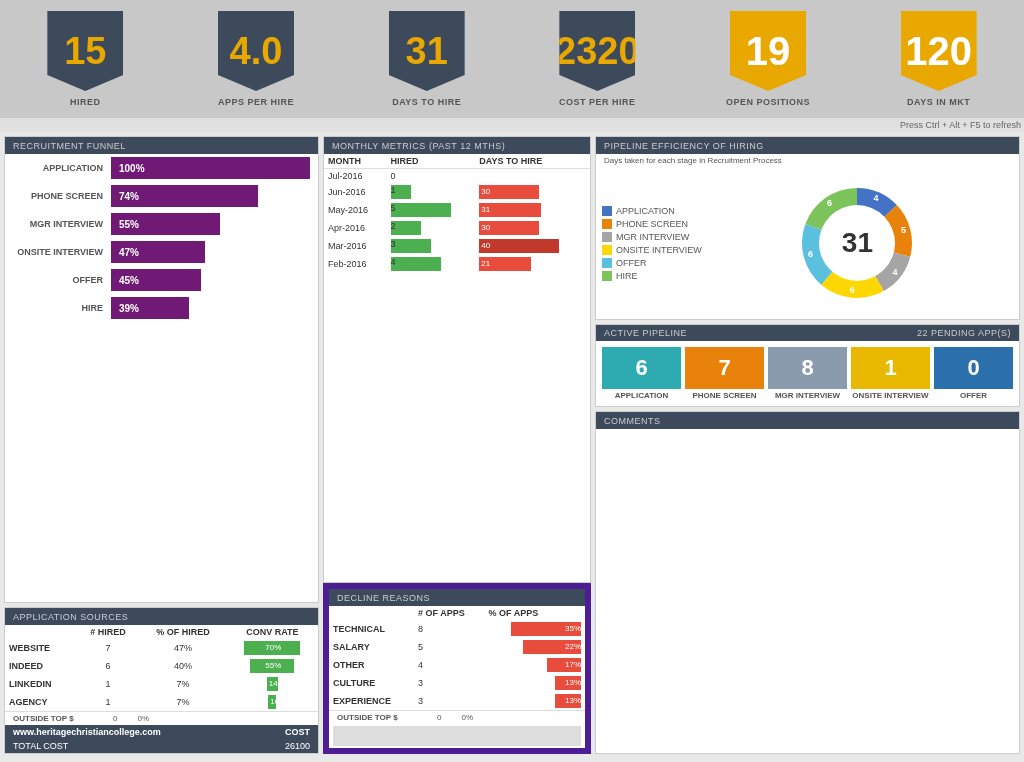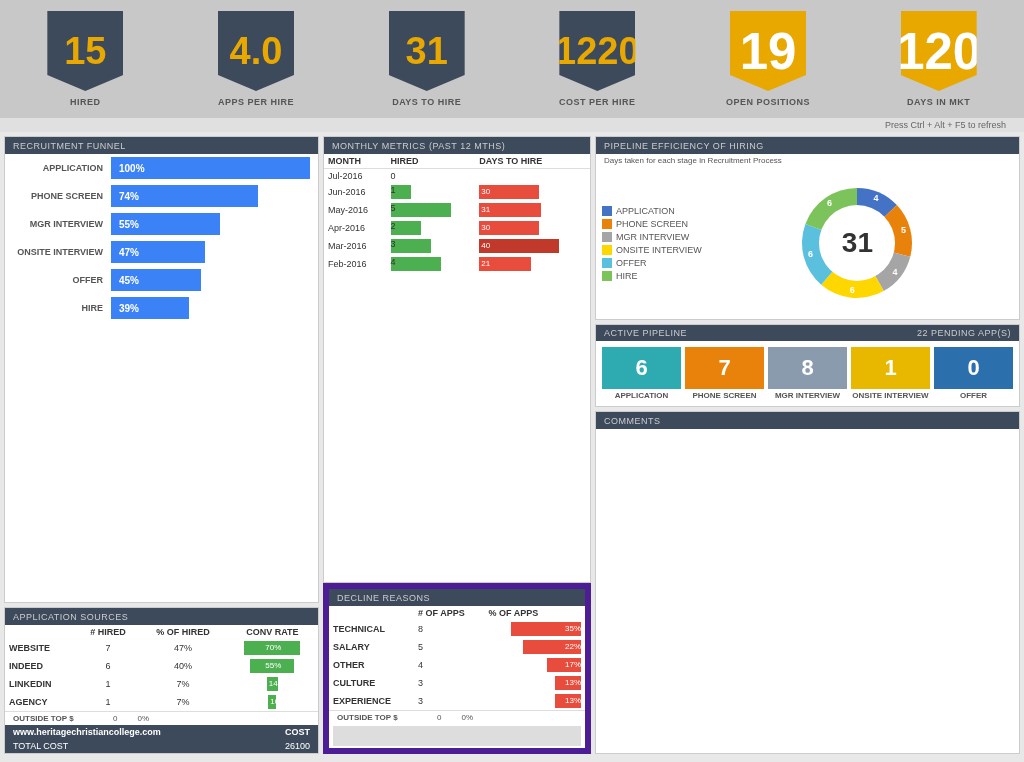--- a/index.html
+++ b/index.html
@@ -5,42 +5,42 @@
     * { margin: 0; padding: 0; box-sizing: border-box; }
     body { font-family: Arial, sans-serif; background: #e8e8e8; width: 1024px; height: 762px; overflow: hidden; font-size: 11px; }
 
     
     .top-bar { display: flex; background: #c8c8c8; height: 118px; }
     .metric-card { flex: 1; display: flex; flex-direction: column; align-items: center; justify-content: center; position: relative; }
     .metric-pentagon { background: #3d4a5c; clip-path: polygon(0 0, 100% 0, 100% 80%, 50% 100%, 0 80%); width: 76px; height: 80px; display: flex; align-items: center; justify-content: center; }
     .metric-pentagon.gold { background: #e8a800; }
     .metric-value { font-size: 38px; font-weight: bold; color: #e8a800; line-height: 1; }
     .metric-label { font-size: 9px; font-weight: bold; color: #555; text-transform: uppercase; margin-top: 6px; letter-spacing: 0.5px; }
-    .metric-pentagon.gold .metric-value { color: white; font-size: 51px; }
-
-    
-    .subtitle-bar { background: #e0e0e0; text-align: right; padding: 2px 18px; font-size: 9px; color: #666; }
+    .metric-pentagon.gold .metric-value { color: white; font-size: 40px; }
+
+    
+    .subtitle-bar { background: #e0e0e0; text-align: right; padding: 2px 3px; font-size: 9px; color: #666; }
 
     
     .main-content { display: flex; padding: 4px; gap: 4px; height: calc(762px - 118px - 18px); }
     .left-col { width: 315px; display: flex; flex-direction: column; gap: 4px; }
     .mid-col { width: 268px; display: flex; flex-direction: column; gap: 0; }
     .right-col { flex: 1; display: flex; flex-direction: column; gap: 4px; }
 
     
     .section-header { background: #3d4a5c; color: white; padding: 3px 8px; font-size: 10px; font-weight: bold; text-transform: uppercase; letter-spacing: 0.5px; }
     .section-header span { color: #ccc; font-weight: normal; font-size: 9px; }
     .section-box { background: white; border: 1px solid #ccc; }
 
     
     .funnel-box { background: white; border: 1px solid #ccc; flex: 1; }
     .funnel-row { display: flex; align-items: center; padding: 3px 8px; gap: 8px; }
     .funnel-label { width: 90px; font-size: 9px; color: #555; text-align: right; font-weight: bold; text-transform: uppercase; }
     .funnel-bar-container { flex: 1; }
-    .funnel-bar { background: #3b82f6; height: 22px; display: flex; align-items: center; padding-left: 8px; color: white; font-size: 10px; font-weight: bold; }
+    .funnel-bar { background: #701a75; height: 22px; display: flex; align-items: center; padding-left: 8px; color: white; font-size: 10px; font-weight: bold; }
 
     
     .monthly-box { background: white; border: 1px solid #ccc; flex: 1; }
     .monthly-table { width: 100%; border-collapse: collapse; }
     .monthly-table th { font-size: 9px; font-weight: bold; color: #333; padding: 2px 4px; text-align: left; border-bottom: 1px solid #ddd; }
     .monthly-table td { font-size: 9px; padding: 2px 4px; color: #333; }
     .green-bar { background: #4CAF50; height: 14px; display: inline-block; }
     .red-bar { background: #e74c3c; height: 14px; display: inline-block; color: white; font-size: 8px; padding-left: 2px; line-height: 14px; }
 
     
@@ -104,21 +104,21 @@
       <div class="metric-label">APPS PER HIRE</div>
     </div>
     <div class="metric-card">
       <div class="metric-pentagon">
         <div class="metric-value" style="color: rgb(232, 168, 0);">31</div>
       </div>
       <div class="metric-label">DAYS TO HIRE</div>
     </div>
     <div class="metric-card">
       <div class="metric-pentagon">
-        <div class="metric-value" style="color: rgb(232, 168, 0);">1220</div>
+        <div class="metric-value" style="color: rgb(232, 168, 0);">2320</div>
       </div>
       <div class="metric-label">COST PER HIRE</div>
     </div>
     <div class="metric-card">
       <div class="metric-pentagon gold">
         <div class="metric-value" style="color: white;">19</div>
       </div>
       <div class="metric-label">OPEN POSITIONS</div>
     </div>
     <div class="metric-card">

